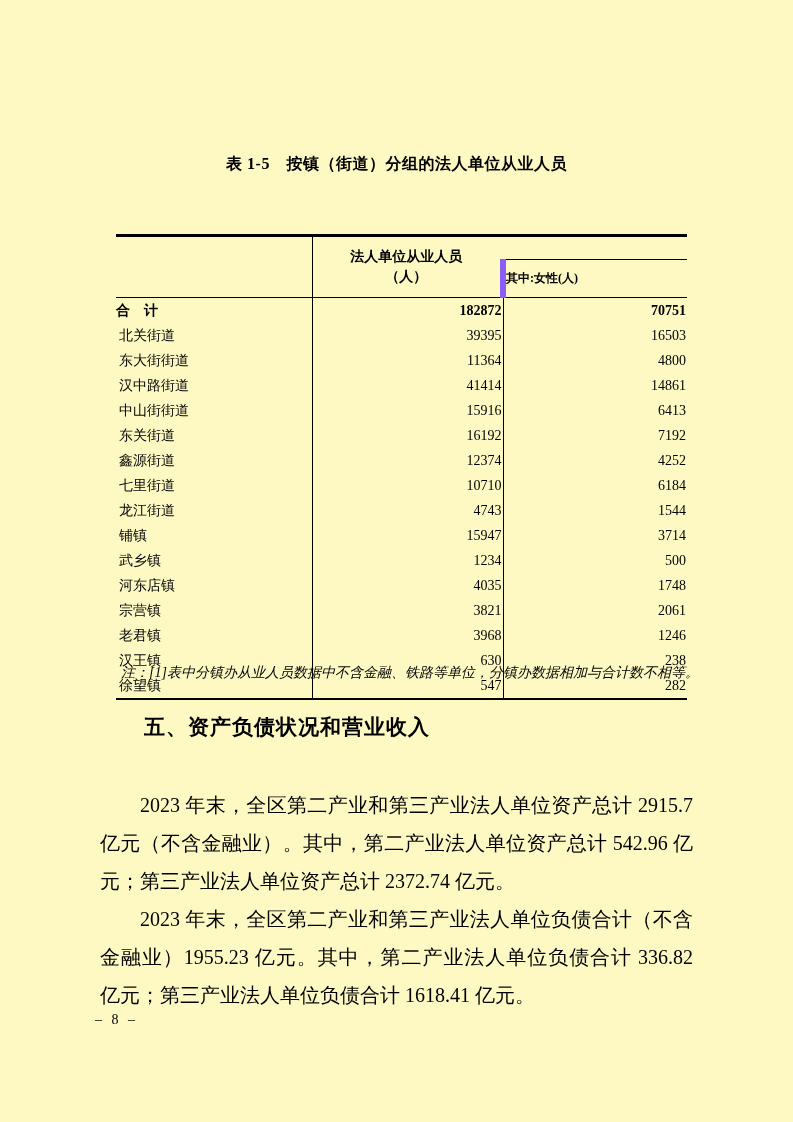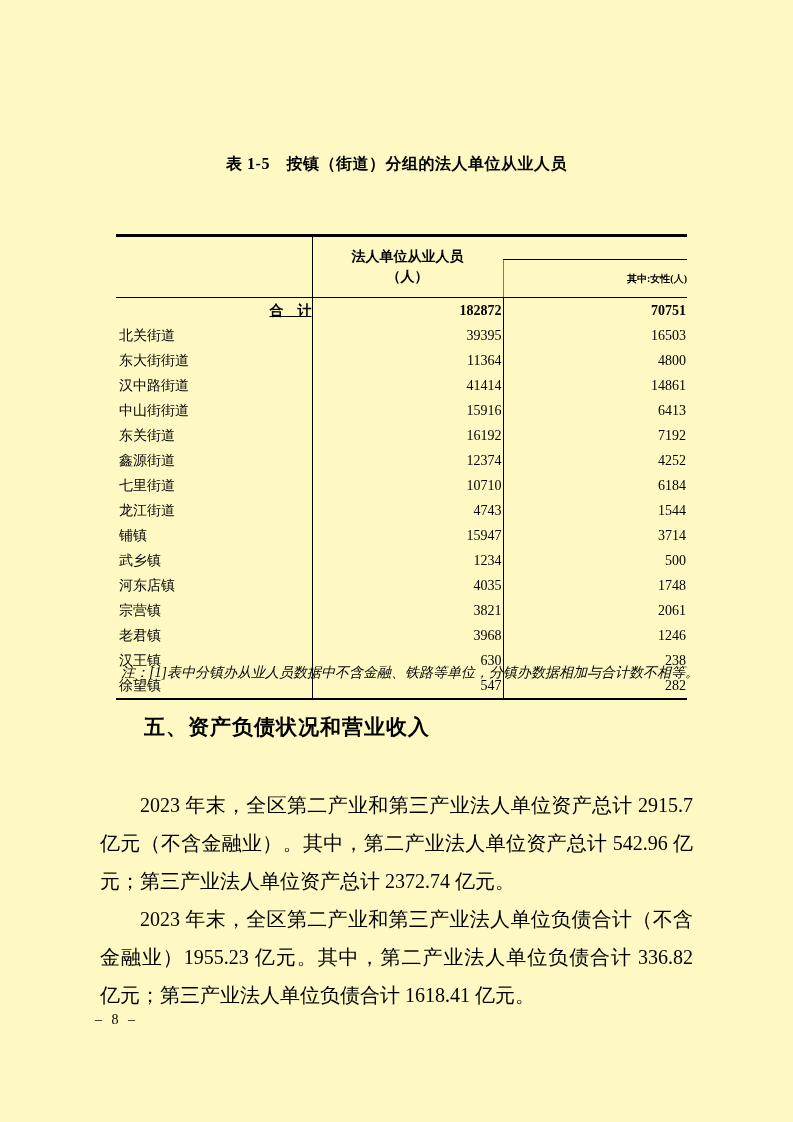--- a/index.html
+++ b/index.html
@@ -38,38 +38,38 @@
   .th-total {
     border-left: 1px solid #000;
     border-bottom: 1px solid #000;
     font-size: 14px;
     font-weight: bold;
     text-align: center;
     line-height: 20px;
   }
   .th-spacer { height: 22px; border: none; }
   .th-female {
-    border-left: 1px solid #8b5cf6;
+    border-left: 6px solid #8b5cf6;
     border-top: 1px solid #000;
     border-bottom: 1px solid #000;
     height: 37px;
-    font-size: 10px;
-    font-weight: bold;
-    text-align: right;
+    font-size: 12px;
+    font-weight: bold;
+    text-align: left;
   }
   .stat-table tbody td { height: 25px; font-size: 14px; }
   .stat-table td.name { text-align: left; padding-left: 3px; }
   .stat-table td.num {
     text-align: right;
     padding-right: 1px;
     border-left: 1px solid #000;
     font-family: "Liberation Serif", serif;
   }
   .stat-table tr.total-row td { font-weight: bold; }
-  .stat-table tr.total-row td.name { text-align: right; padding-left: 0; text-decoration: underline; }
+  .stat-table tr.total-row td.name { text-align: left; padding-left: 0; }
   .notes {
     position: absolute;
     left: 121px;
     top: 661px;
     width: 580px;
     font-size: 14px;
     font-style: italic;
     line-height: 23px;
   }
   .note-line { white-space: nowrap; }

